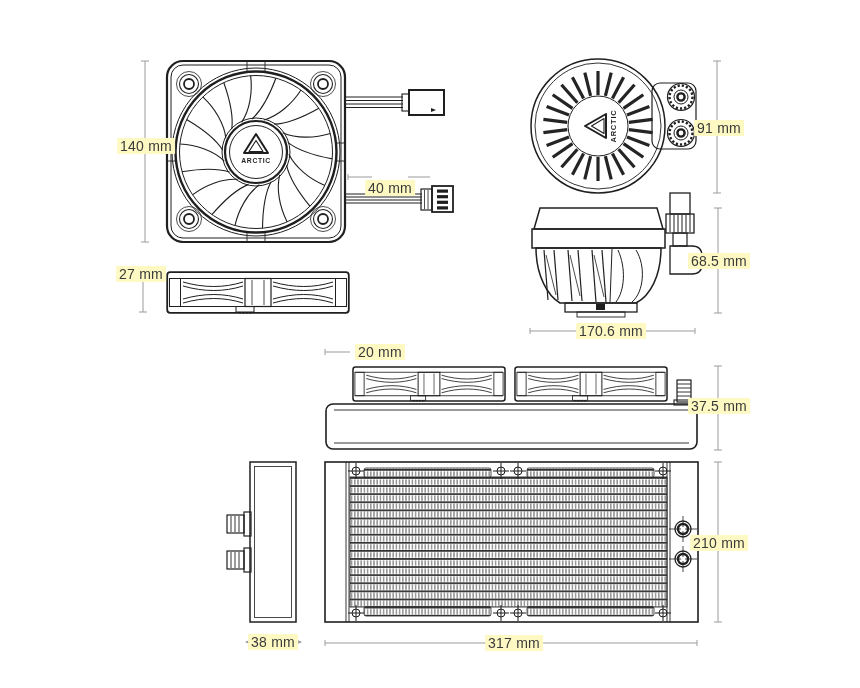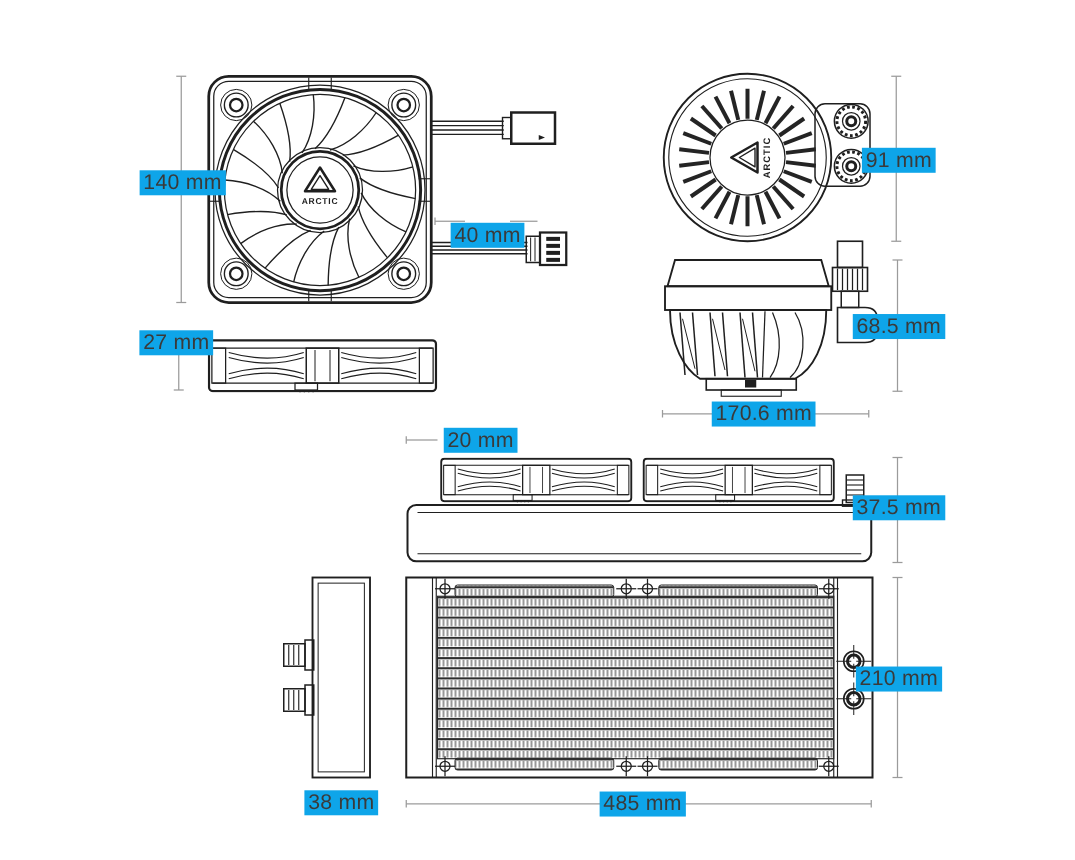--- a/index.html
+++ b/index.html
@@ -3,22 +3,22 @@
 <meta charset="utf-8">
 <style>
   html,body{margin:0;padding:0;background:#ffffff;}
   .canvas{position:relative;width:860px;height:688px;background:#ffffff;overflow:hidden;
           font-family:"Liberation Sans",sans-serif;}
   .canvas > svg{position:absolute;left:0;top:0;}
   .s{fill:none;stroke:#1f1f1f;}
   .dimln{stroke:#9b9b9b;stroke-width:1;fill:none;}
   .dimfill{fill:#9b9b9b;stroke:none;}
   text.logo{fill:#1f1f1f;font-family:"Liberation Sans",sans-serif;font-weight:bold;text-anchor:middle;}
-  .dim{position:absolute;transform:translate(-50%,-50%);background:#0ea5e9;padding:0 3px;
-       font-size:17px;line-height:1.15;color:#3a3a3a;white-space:nowrap;letter-spacing:.2px;}
+  .dim{position:absolute;transform:translate(-50%,-50%);background:#fef9c3;padding:0 3px;
+       font-size:14px;line-height:1.15;color:#3a3a3a;white-space:nowrap;letter-spacing:.2px;}
   .dim.left-anchor{transform:translateY(-50%);}
 </style>
 </head>
 <body>
 
 <div class="canvas">
 
 <svg width="860" height="688" viewBox="0 0 860 688">
   <defs>
     <pattern id="finPat" x="350" y="469" width="3.2" height="8.1" patternUnits="userSpaceOnUse">
@@ -388,16 +388,16 @@
 
 <span class="dim" style="left:146px;top:146px">140 mm</span>
 <span class="dim" style="left:390px;top:188px">40 mm</span>
 <span class="dim" style="left:141px;top:274px">27 mm</span>
 <span class="dim" style="left:719px;top:128px">91 mm</span>
 <span class="dim" style="left:719px;top:261px">68.5 mm</span>
 <span class="dim" style="left:611px;top:331px">170.6 mm</span>
 <span class="dim left-anchor" style="left:355px;top:352px">20 mm</span>
 <span class="dim" style="left:719px;top:406px">37.5 mm</span>
 <span class="dim" style="left:273px;top:642px">38 mm</span>
-<span class="dim" style="left:514px;top:643px">485 mm</span>
+<span class="dim" style="left:514px;top:643px">317 mm</span>
 <span class="dim" style="left:719px;top:543px">210 mm</span>
 
 </div>
 
 </body></html>

